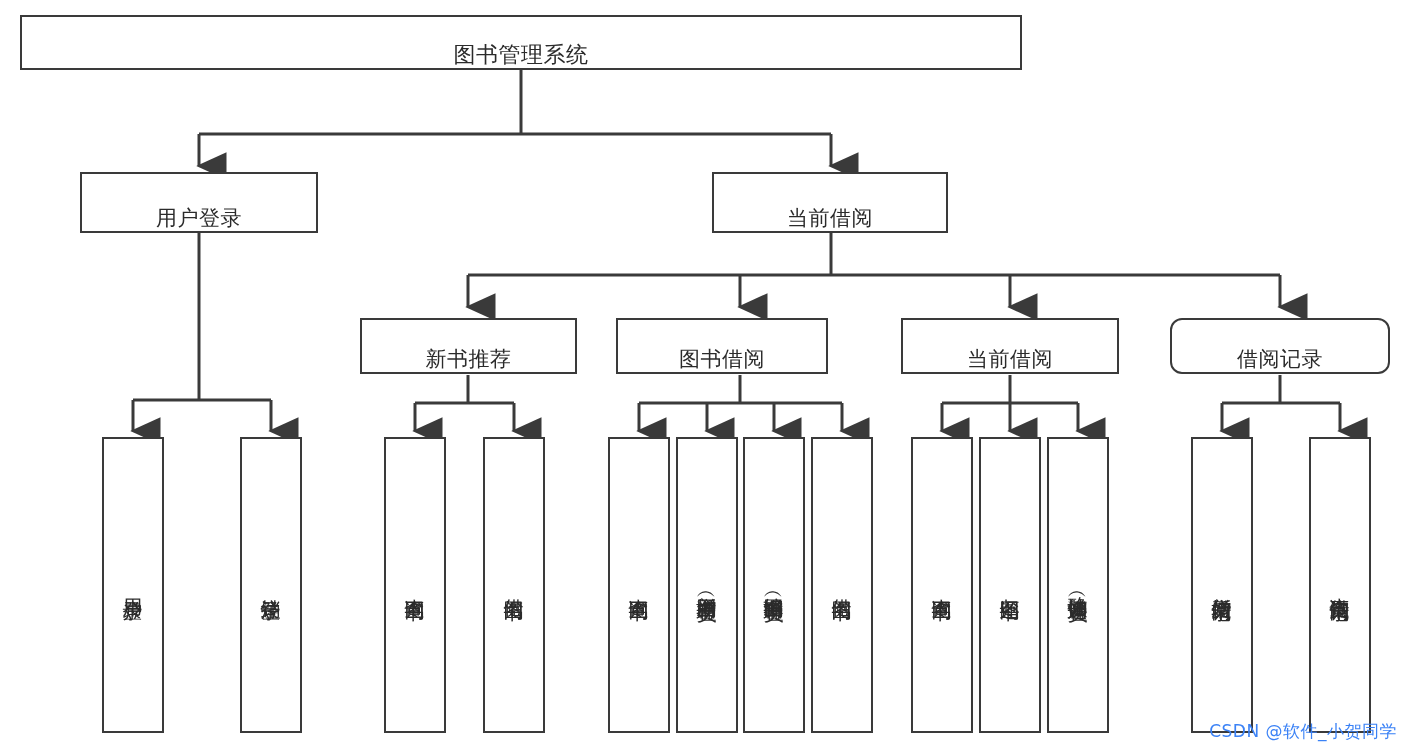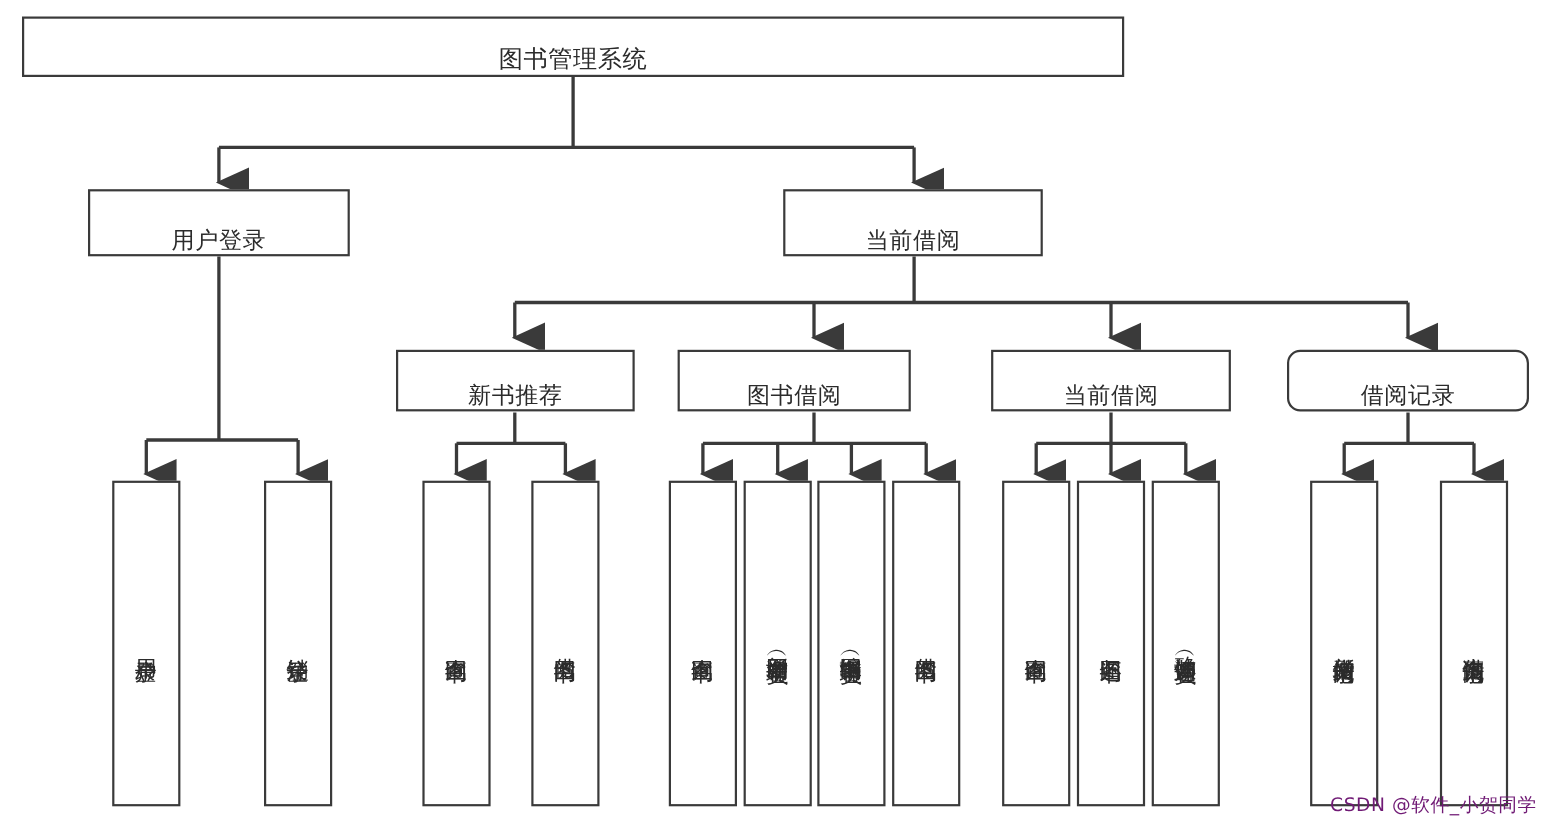--- a/index.html
+++ b/index.html
@@ -50,21 +50,21 @@
     line-height:1.30;
     letter-spacing:1px;
     max-height:100%;
   }
 
   .watermark{
     position:absolute;
     right:8px;
     bottom:4px;
     font-size:17px;
-    color:#701a75;
+    color:#3b82f6;
     letter-spacing:0.5px;
     pointer-events:none;
     user-select:none;
     white-space:nowrap;
   }
 </style>
 </head>
 <body>
 
 <div id="canvas">

